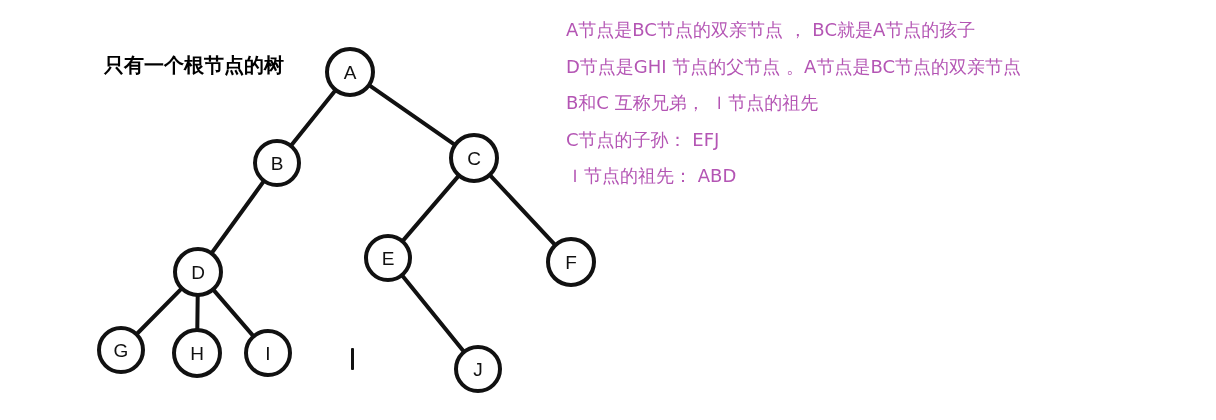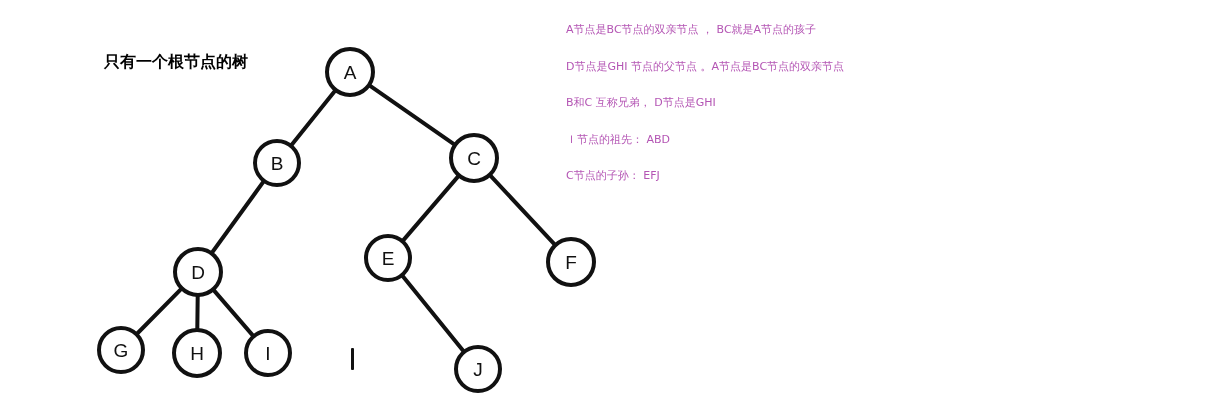--- a/index.html
+++ b/index.html
@@ -19,35 +19,35 @@
     left: 0;
     top: 0;
     width: 1216px;
     height: 420px;
   }
   .diagram-title {
     position: absolute;
     left: 104px;
     top: 52px;
     font-family: "DejaVu Sans", "Liberation Sans", sans-serif;
-    font-size: 16px;
+    font-size: 20px;
     font-weight: bold;
     color: #000000;
     letter-spacing: 0px;
     white-space: nowrap;
   }
   .notes {
     position: absolute;
     left: 566px;
     top: 12px;
     width: 620px;
   }
   .note-line {
     font-family: "DejaVu Sans", "Liberation Sans", sans-serif;
-    font-size: 11px;
+    font-size: 18px;
     color: #b455b4;
     line-height: 36.5px;
     white-space: nowrap;
   }
   .node-label {
     position: absolute;
     font-family: "Liberation Sans", "DejaVu Sans", sans-serif;
     font-size: 19px;
     font-weight: normal;
     color: #111111;
@@ -92,23 +92,23 @@
       <circle cx="268" cy="353" r="22" fill="#ffffff" stroke="#111111" stroke-width="4"></circle>
       <circle cx="478" cy="369" r="22" fill="#ffffff" stroke="#111111" stroke-width="4"></circle>
     </g>
 </svg>
 
 <div class="diagram-title">只有一个根节点的树</div>
 
 <div class="notes">
   <div class="note-line">A节点是BC节点的双亲节点 ， BC就是A节点的孩子</div>
   <div class="note-line">D节点是GHI 节点的父节点 。A节点是BC节点的双亲节点</div>
-  <div class="note-line">B和C 互称兄弟， D节点是GHI</div>
+  <div class="note-line">B和C 互称兄弟， Ｉ节点的祖先</div>
+  <div class="note-line">C节点的子孙： EFJ</div>
   <div class="note-line">Ｉ节点的祖先： ABD</div>
-  <div class="note-line">C节点的子孙： EFJ</div>
 </div>
 
 <div class="stray-mark"></div>
 
 <div id="node-labels">
     <div class="node-label" style="left: 350px; top: 73px;">A</div>
     <div class="node-label" style="left: 277px; top: 164px;">B</div>
     <div class="node-label" style="left: 474px; top: 159px;">C</div>
     <div class="node-label" style="left: 198px; top: 273px;">D</div>
     <div class="node-label" style="left: 388px; top: 259px;">E</div>

